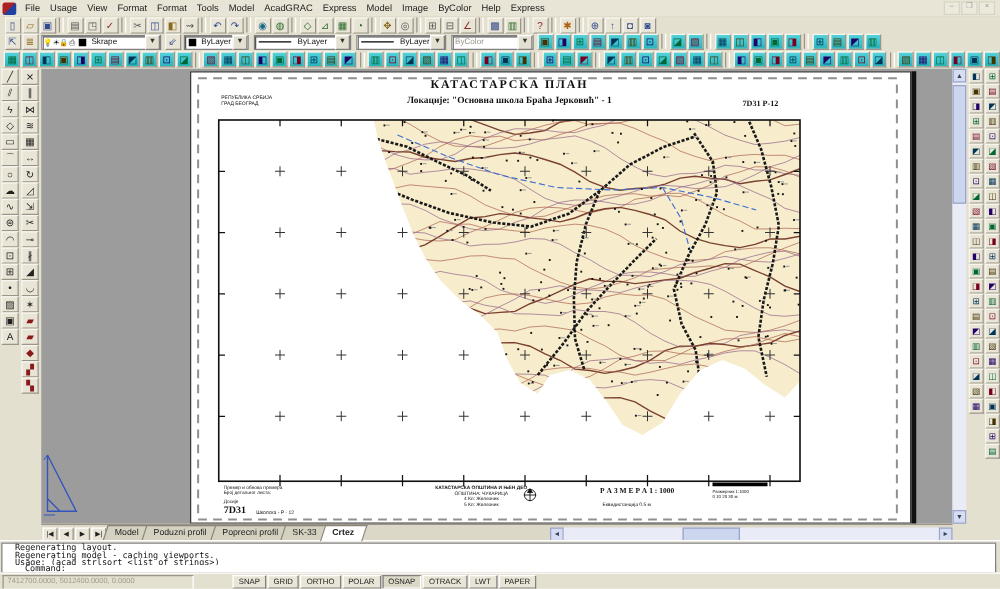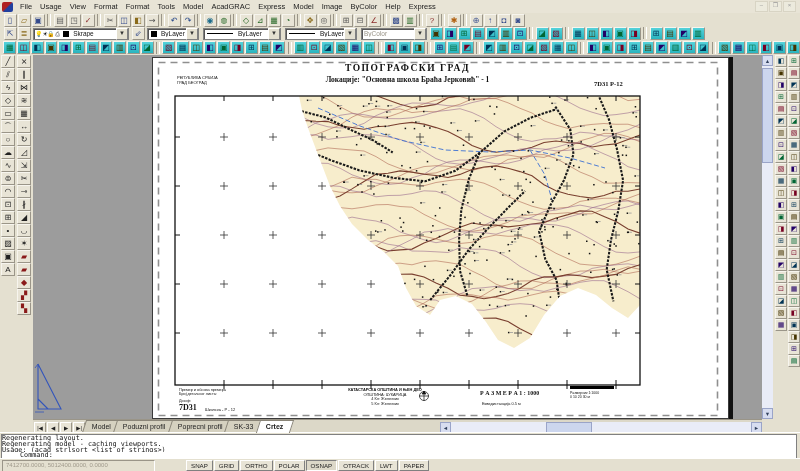--- a/index.html
+++ b/index.html
@@ -45,21 +45,21 @@
   .sbtn{width:11px;height:11px;background:#d7ddf0;border:1px solid #9aa4c8;font-size:5.5px;line-height:10px;text-align:center;color:#33425f;box-sizing:border-box;}
   #htrack{width:300px;height:11px;background:#e9ecf7;position:relative;}
   #hthumb{position:absolute;left:95px;top:0;width:46px;height:11px;background:#ccd6ee;border:1px solid #9aa4c8;box-sizing:border-box;}
   
   #vscroll{position:absolute;left:762px;top:55px;width:11px;height:364px;background:#e9ecf7;}
   #vthumb{position:absolute;left:0;top:13px;width:11px;height:95px;background:#ccd6ee;border:1px solid #9aa4c8;box-sizing:border-box;}
   #vup{position:absolute;top:0;left:0;} #vdn{position:absolute;bottom:0;left:0;}
   #righttb{position:absolute;left:774px;top:55px;width:26px;height:364px;background:#e4e0d0;}
   
   #cmd{position:absolute;left:0;top:432px;width:800px;height:26px;background:#e4e0d0;border-top:1px solid #fff;}
-  #cmdhist{position:absolute;left:1px;top:1px;width:796px;height:29px;background:#fff;border:1px solid #808080;font-family:"DejaVu Sans Mono",monospace;font-size:6.8px;line-height:6px;color:#111;padding-left:0;box-sizing:border-box;}
+  #cmdhist{position:absolute;left:1px;top:1px;width:796px;height:29px;background:#fff;border:1px solid #808080;font-family:"DejaVu Sans Mono",monospace;font-size:6.8px;line-height:6px;color:#111;padding-left:10px;box-sizing:border-box;}
   #cmdline{position:absolute;left:1px;top:19px;width:796px;height:7px;background:#fff;border:1px solid #808080;border-top:none;font-family:"DejaVu Sans Mono",monospace;font-size:6.8px;line-height:6px;color:#111;padding-left:18px;box-sizing:border-box;}
   
   #statusbar{position:absolute;left:0;top:458px;width:800px;height:13px;background:#e4e0d0;border-top:1px solid #fff;display:flex;align-items:center;}
   #coords{width:148px;height:10px;margin-left:2px;border:1px solid #9a9588;border-bottom-color:#fff;border-right-color:#fff;font-size:6px;line-height:9px;color:#a09a8c;padding-left:3px;}
   .sbutton{height:11px;padding:0 4px;font-size:6.2px;line-height:10px;color:#222;background:#e8e4d6;border-top:1px solid #fff;border-left:1px solid #fff;border-right:1px solid #808080;border-bottom:1px solid #808080;margin-left:1px;box-sizing:border-box;}
   .sbutton.pressed{border-top:1px solid #808080;border-left:1px solid #808080;border-right:1px solid #fff;border-bottom:1px solid #fff;background:#dcd8c8;}
   #sbgap{width:30px;}
 </style>
 </head>
 <body>
@@ -703,21 +703,21 @@
       <path d="M175,235 L180,235 M635,235 L640,235" stroke="#111111" stroke-width="1"></path>
       <path d="M175,284 L180,284 M635,284 L640,284" stroke="#111111" stroke-width="1"></path>
       <path d="M175,333 L180,333 M635,333 L640,333" stroke="#111111" stroke-width="1"></path>
       <rect x="570" y="386" width="44" height="3" fill="#000"></rect>
       <circle cx="424" cy="396" r="4.5" fill="none" stroke="#111" stroke-width="0.7"></circle>
       <path d="M424,391 L424,401 M419,396 L429,396 M424,391 L422,394 L426,394 Z" stroke="#111" stroke-width="0.7" fill="#111"></path>
       <path d="M38,364 L38,409 L61,409 Z M38,399 L48,409" stroke="#3355bb" stroke-width="1.1" fill="none"></path>
       <path d="M35,412 L44,412 M38,364 L35,368" stroke="#3355bb" stroke-width="0.8" fill="none"></path>
     </svg>
 
-  <div class="ptext serifb" style="left:250px;top:63px;width:315px;text-align:center;font-size:9.5px;letter-spacing:1.5px;">ТОПОГРАФСКИ ГРАД</div>
+  <div class="ptext serifb" style="left:250px;top:63px;width:315px;text-align:center;font-size:9.5px;letter-spacing:1.5px;">КАТАСТАРСКА ПЛАН</div>
   <div class="ptext serifb" style="left:250px;top:75px;width:315px;text-align:center;font-size:7.5px;">Локације: "Основна школа Браћа Јерковић" - 1</div>
   <div class="ptext serifb" style="left:594px;top:80px;font-size:6.5px;">7D31 Р-12</div>
   <div class="ptext" style="left:177px;top:76px;font-size:4px;line-height:4.5px;">
     <div>РЕПУБЛИКА СРБИЈА</div>
       <div>ГРАД БЕОГРАД</div>
   </div>
 
   <div class="ptext" style="left:179px;top:388px;font-size:3.8px;line-height:4.4px;">
     <div>Премер и обнова премера</div>
       <div>Број детаљног листа:</div>

